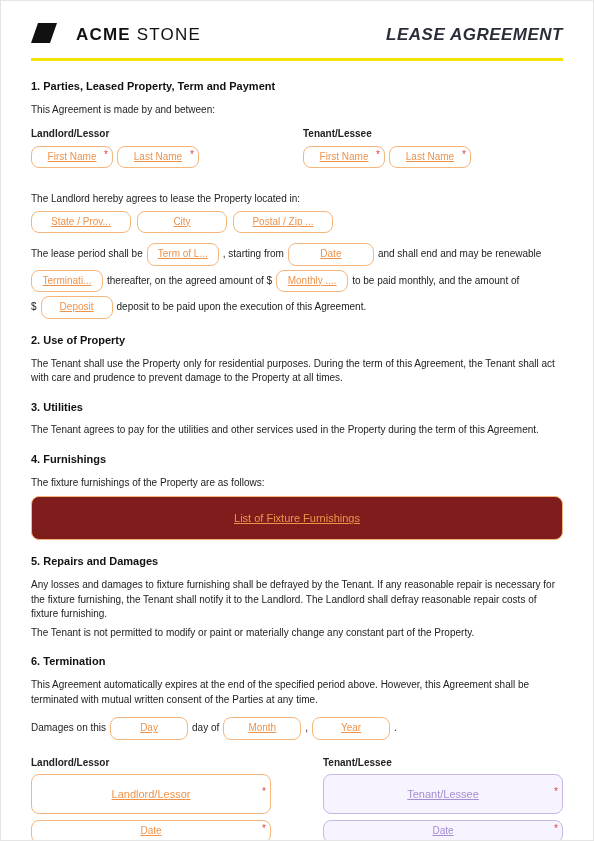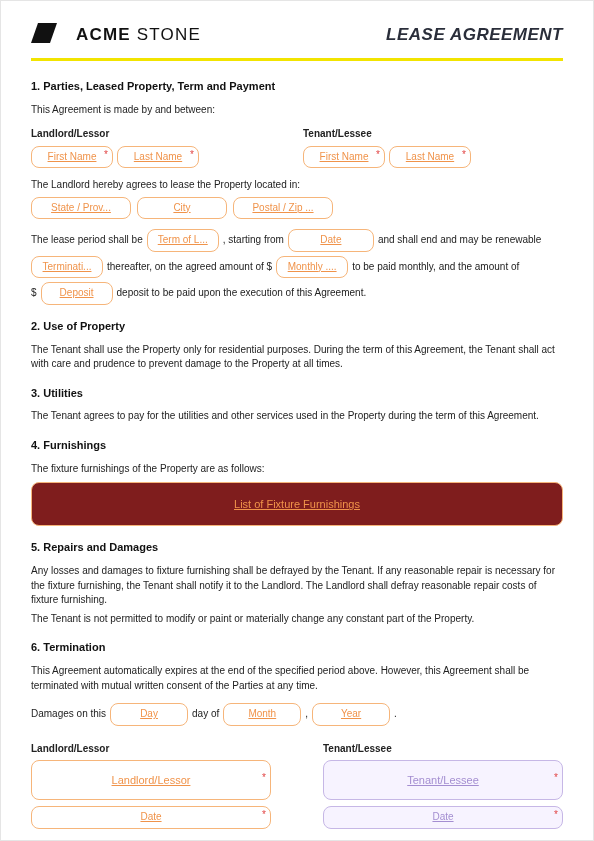--- a/index.html
+++ b/index.html
@@ -139,21 +139,21 @@
   </div>
   <div>
     <div class="sub-label">Tenant/Lessee</div>
     <div class="row-inline">
       <span class="field req" style="width:82px">First Name</span>
       <span class="field req" style="width:82px">Last Name</span>
     </div>
   </div>
 </div>
 
-<p style="margin-top:6px">The Landlord hereby agrees to lease the Property located in:</p>
+<p style="margin-top:20px">The Landlord hereby agrees to lease the Property located in:</p>
 <div class="row-inline gap6">
   <span class="field" style="width:100px">State / Prov...</span>
   <span class="field" style="width:90px">City</span>
   <span class="field" style="width:100px">Postal / Zip ...</span>
 </div>
 
 <div class="row-inline mt10">
   <span>The lease period shall be</span>
   <span class="field" style="width:72px">Term of L...</span>
   <span>, starting from</span>

